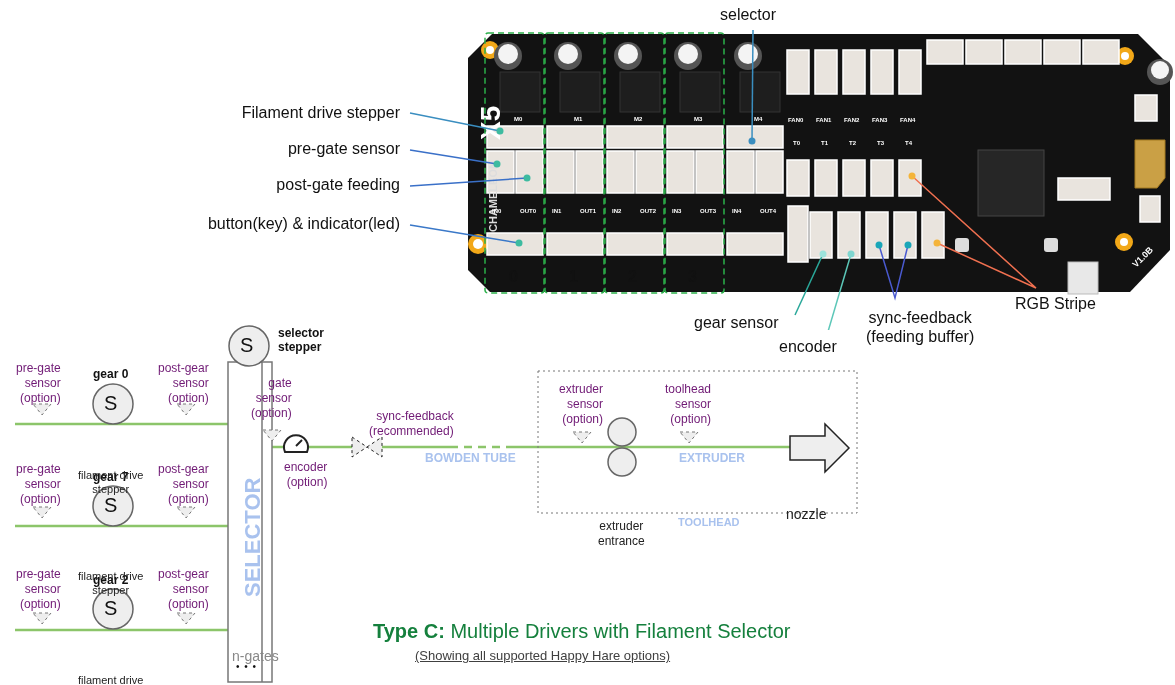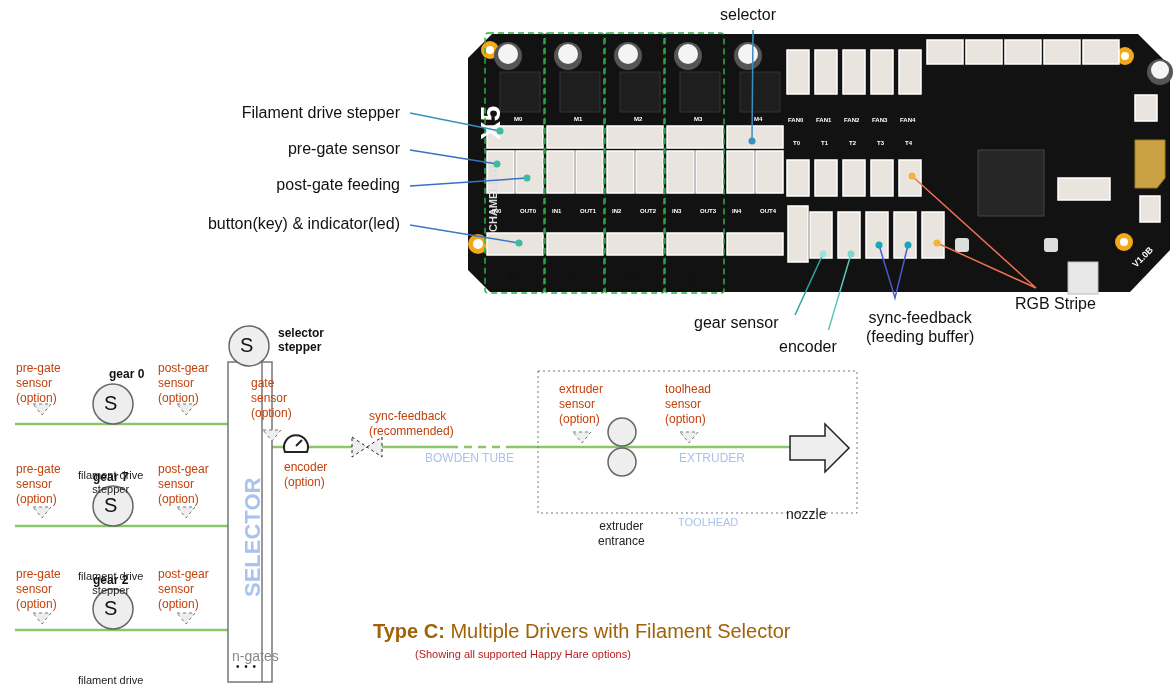--- a/index.html
+++ b/index.html
@@ -1,27 +1,27 @@
 <!DOCTYPE html>
 <html><head>
 <meta charset="utf-8">
 <style>
   html, body { margin:0; padding:0; background:#ffffff; }
   body { width:1175px; height:685px; position:relative; overflow:hidden;
          font-family:"Liberation Sans", sans-serif; }
   .abs { position:absolute; }
   .lbl-dark { color:#111; font-size:16px; white-space:nowrap; }
-  .lbl-grey { color:#c2410c; font-size:12px; text-align:left; line-height:15px; white-space:pre; }
+  .lbl-grey { color:#701a75; font-size:12px; text-align:right; line-height:15px; white-space:pre; }
   .lbl-black-sm { color:#222; font-size:11px; text-align:center; line-height:14px; white-space:pre;margin-top:40px; }
   .lbl-bold { color:#111; font-size:12px; font-weight:bold; text-align:center; line-height:14px; white-space:pre; }
-  .lbl-blue { color:#a9c2ee; font-size:12px; font-weight:normal; white-space:nowrap; }
+  .lbl-blue { color:#a9c2ee; font-size:12px; font-weight:bold; white-space:nowrap; }
   .gate-num { font-size:16px; font-weight:bold; color:#111; }
   svg text { font-family:"Liberation Sans", sans-serif; }
-  .title { font-size:20px; color:#a16207; white-space:nowrap; }
-  .subtitle { font-size:11px; color:#b91c1c; white-space:nowrap; }
+  .title { font-size:20px; color:#15803d; white-space:nowrap; }
+  .subtitle { font-size:13px; color:#404040; white-space:nowrap;text-decoration:underline; }
 </style>
 </head>
 <body>
 
 <svg class="abs" style="left:0;top:0" width="1175" height="330" viewBox="0 0 1175 330">
 
   <path d="M492,34 L1138,34 L1170,66 L1170,250 L1130,292 L490,292 L468,270 L468,58 Z" fill="#121212"></path>
 
   <circle cx="490" cy="50" r="9" fill="#f2a818"></circle>
     <circle cx="490" cy="50" r="4" fill="#fff"></circle>
@@ -241,21 +241,21 @@
 </svg>
 
 <div class="abs" style="left:240px;top:334px;font-size:20px;color:#111">S</div>
 <div class="abs" style="left:104px;top:392px;font-size:20px;color:#111">S</div>
 <div class="abs" style="left:104px;top:494px;font-size:20px;color:#111">S</div>
 <div class="abs" style="left:104px;top:597px;font-size:20px;color:#111">S</div>
 
 <div class="abs lbl-bold" style="left:278px;top:326px;text-align:left">selector
 stepper</div>
 
-<div class="abs lbl-bold" style="left:109px;top:367px">gear 0</div>
+<div class="abs lbl-bold" style="left:93px;top:367px">gear 0</div>
 <div class="abs lbl-bold" style="left:93px;top:470px">gear 7</div>
 <div class="abs lbl-bold" style="left:93px;top:573px">gear 2</div>
 
 <div class="abs lbl-grey" style="left:16px;top:361px">pre-gate
 sensor
 (option)</div>
 <div class="abs lbl-grey" style="left:158px;top:361px">post-gear
 sensor
 (option)</div>
 <div class="abs lbl-black-sm" style="left:78px;top:428px">filament drive

